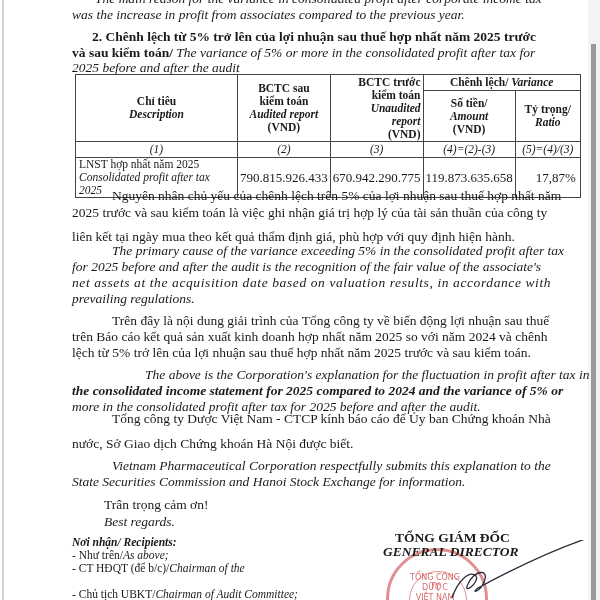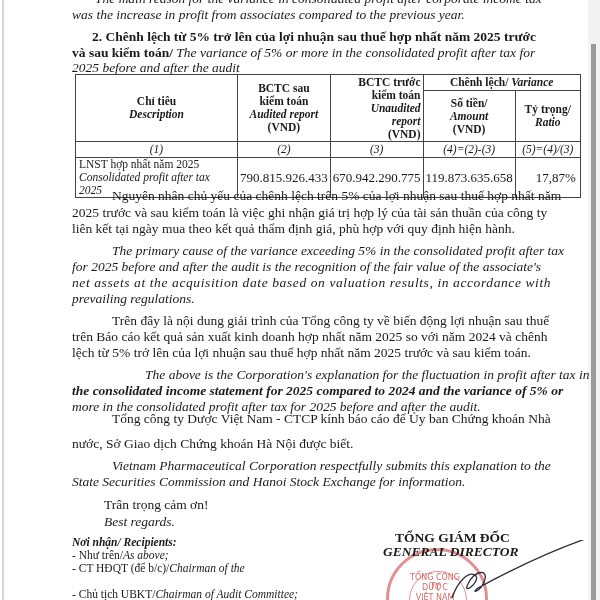--- a/index.html
+++ b/index.html
@@ -90,21 +90,21 @@
     <td class="num">790.815.926.433</td>
     <td class="num">670.942.290.775</td>
     <td class="num">119.873.635.658</td>
     <td class="num" style="text-align:right;padding-right:4px;">17,87%</td>
   </tr>
 </tbody>
   </table>
 
 <div class="line" style="left:112px;top:188px;">Nguyên nhân chủ yếu của chênh lệch trên 5% của lợi nhuận sau thuế hợp nhất năm</div>
 <div class="line" style="top:205px;">2025 trước và sau kiểm toán là việc ghi nhận giá trị hợp lý của tài sản thuần của công ty</div>
-<div class="line" style="top:221px;text-align:right;">liên kết tại ngày mua theo kết quả thẩm định giá, phù hợp với quy định hiện hành.</div>
+<div class="line" style="top:229px;text-align:right;">liên kết tại ngày mua theo kết quả thẩm định giá, phù hợp với quy định hiện hành.</div>
 
 <div class="line it" style="left:112px;top:243px;">The primary cause of the variance exceeding 5%  in the consolidated profit after tax</div>
 <div class="line it" style="top:259px;">for 2025 before and after the audit is the recognition of the fair value of the associate's</div>
 <div class="line it" style="top:275px;letter-spacing:0.6px;">net assets at the acquisition date based on valuation results, in accordance with</div>
 <div class="line it" style="top:291px;">prevailing regulations.</div>
 
 <div class="line" style="left:112px;top:313px;">Trên đây là nội dung giải trình của Tổng công ty về biến động lợi nhuận sau thuế</div>
 <div class="line" style="top:329px;">trên Báo cáo kết quả sản xuất kinh doanh hợp nhất năm 2025 so với năm 2024 và chênh</div>
 <div class="line" style="top:345px;">lệch từ 5% trở lên của lợi nhuận sau thuế hợp nhất năm 2025 trước và sau kiểm toán.</div>
 

